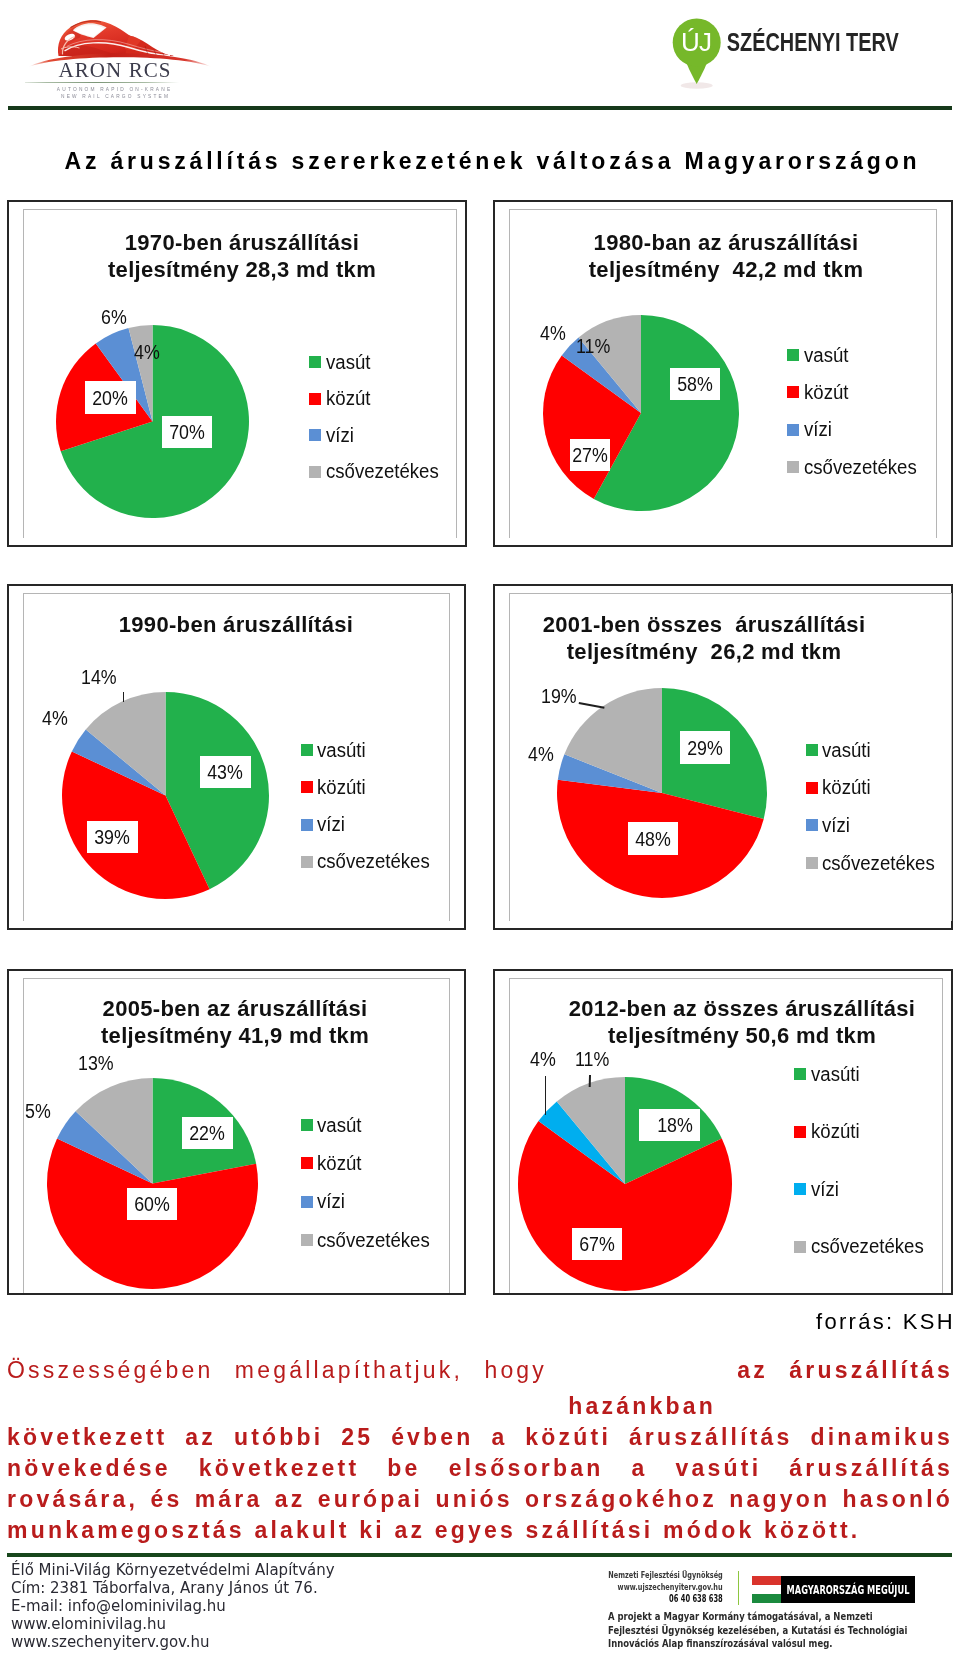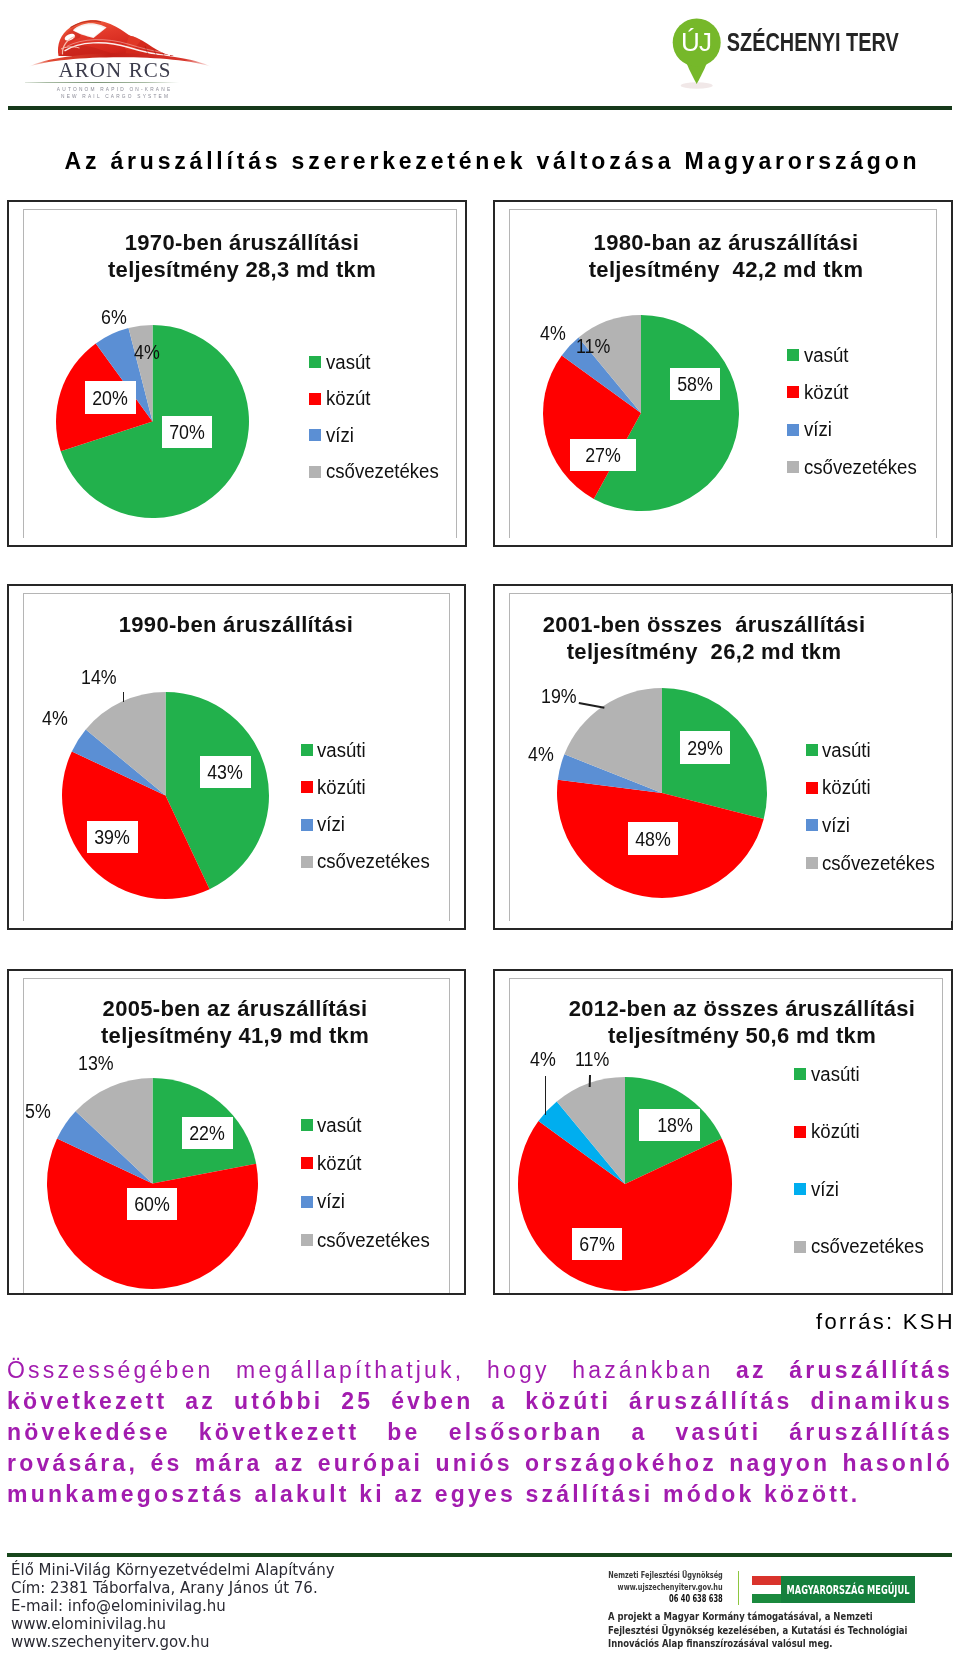--- a/index.html
+++ b/index.html
@@ -26,21 +26,21 @@
   .vlbl{position:absolute;font-size:20px;color:#111;background:#fff;white-space:nowrap;
         display:flex;align-items:center;justify-content:center;line-height:20px;}
   .vlbl > span{transform:scaleX(0.89);display:inline-block;}
   .legsw{position:absolute;width:12px;height:12px;}
   .legtx{position:absolute;font-size:20px;color:#111;white-space:nowrap;line-height:23px;height:23px;
          transform:scaleX(0.93);transform-origin:0 50%;}
   .leader{position:absolute;background:#1f1f1f;}
 
   
   #src-note{position:absolute;left:0;top:1309px;width:955px;text-align:right;font-size:22px;color:#000;letter-spacing:2.3px;}
-  #para{position:absolute;left:7px;top:1355px;width:946px;font-size:23px;line-height:31px;color:#a21caf;
+  #para{position:absolute;left:7px;top:1355px;width:946px;font-size:23px;line-height:31px;color:#b91c1c;
         letter-spacing:0px;}
   #para .pline{display:flex;justify-content:space-between;white-space:nowrap;}
   #para .pline.last{justify-content:flex-start;}
   #para .pline.last span{letter-spacing:3.2px;}
   #para .w{display:inline-block;}
 
   
   #ftr-rule{position:absolute;left:7px;top:1553px;width:945px;height:3.5px;background:#18471c;}
   #ftr-left{position:absolute;left:11px;top:1562px;font-family:"DejaVu Sans",sans-serif;
             font-size:15px;line-height:17.9px;color:#2a2a33;}
@@ -164,21 +164,21 @@
     <div class="ctitle" style="left: 511px; top: 229px; width: 430px;"><div>1980-ban az áruszállítási</div><div>teljesítmény  42,2 md tkm</div></div>
     <svg width="204" height="204" viewBox="0 0 204 204" class="pie" style="left: 538.5px; top: 311px;">
       <path d="M102.00,102.00 L102.00,4.00 A98,98 0 1 1 54.79,187.88 Z" fill="#22B14C"></path>
       <path d="M102.00,102.00 L54.79,187.88 A98,98 0 0 1 22.72,44.40 Z" fill="#FF0000"></path>
       <path d="M102.00,102.00 L22.72,44.40 A98,98 0 0 1 39.53,26.49 Z" fill="#5B8FD4"></path>
       <path d="M102.00,102.00 L39.53,26.49 A98,98 0 0 1 102.00,4.00 Z" fill="#B3B3B3"></path>
     </svg>
     <div class="vlbl" style="left: 670px; top: 368px; width: 50px; height: 32px;">
       <span>58%</span>
     </div>
-    <div class="vlbl" style="left: 570px; top: 439px; width: 66px; height: 32px;">
+    <div class="vlbl" style="left: 570px; top: 439px; width: 40px; height: 32px;">
       <span>27%</span>
     </div>
     <div class="lbl" style="left: 540px; top: 323px;">4%</div>
     <div class="lbl" style="left: 576px; top: 336px;">11%</div>
     <div class="legsw" style="left: 787px; top: 349px; width: 12px; height: 12px; background: rgb(34, 177, 76);"></div>
     <div class="legtx" style="left: 804px; top: 343.5px;">vasút</div>
     <div class="legsw" style="left: 787px; top: 386.4px; width: 12px; height: 12px; background: rgb(255, 0, 0);"></div>
     <div class="legtx" style="left: 804px; top: 380.9px;">közút</div>
     <div class="legsw" style="left: 787px; top: 423.8px; width: 12px; height: 12px; background: rgb(91, 143, 212);"></div>
     <div class="legtx" style="left: 804px; top: 418.3px;">vízi</div>
@@ -289,21 +289,21 @@
     <div class="legsw" style="left: 794px; top: 1240.8px; width: 12px; height: 12px; background: rgb(179, 179, 179);"></div>
     <div class="legtx" style="left: 811px; top: 1235.3px;">csővezetékes</div>
   </div>
 
 <div id="src-note">forrás: KSH</div>
 <div id="para">
     <div class="pline">
       <span class="w" style="letter-spacing:3.2px;">Összességében</span>
       <span class="w" style="letter-spacing:3.2px;">megállapíthatjuk,</span>
       <span class="w" style="letter-spacing:3.2px;">hogy</span>
-      <span class="w" style="font-weight:normal;letter-spacing:3.2px;">hazánkban</span>
+      <span class="w" style="font-weight:bold;letter-spacing:3.2px;margin-top:36px;">hazánkban</span>
       <span class="w" style="font-weight:bold;letter-spacing:3.2px;">az</span>
       <span class="w" style="font-weight:bold;letter-spacing:3.2px;">áruszállítás</span>
     </div>
     <div class="pline">
       <span class="w" style="font-weight:bold;letter-spacing:3.2px;">következett</span>
       <span class="w" style="font-weight:bold;letter-spacing:3.2px;">az</span>
       <span class="w" style="font-weight:bold;letter-spacing:3.2px;">utóbbi</span>
       <span class="w" style="font-weight:bold;letter-spacing:3.2px;">25</span>
       <span class="w" style="font-weight:bold;letter-spacing:3.2px;">évben</span>
       <span class="w" style="font-weight:bold;letter-spacing:3.2px;">a</span>
@@ -351,21 +351,21 @@
    <div><span style="display:inline-block;transform:scaleX(0.78);transform-origin:100% 50%;">www.ujszechenyiterv.gov.hu</span></div>
    <div style="font-size:9.6px;color:#111;"><span style="display:inline-block;transform:scaleX(0.70);transform-origin:100% 50%;">06 40 638 638</span></div>
  </div>
  <div style="position:absolute;left:133.6px;top:13px;width:1.5px;height:34px;background:#8dc63f;"></div>
  <div style="position:absolute;left:147.7px;top:17.6px;width:163px;height:27px;">
    <div style="position:absolute;left:0;top:0;width:28.9px;height:27px;background:#fff;">
      <div style="position:absolute;left:0;top:0;width:28.9px;height:9.6px;background:#d9332c;"></div>
      <div style="position:absolute;left:0;top:9.6px;width:28.9px;height:8.7px;background:#fff;"></div>
      <div style="position:absolute;left:0;top:18.3px;width:28.9px;height:8.7px;background:#1b8a3e;"></div>
    </div>
-   <div style="position:absolute;left:28.9px;top:0;width:134px;height:27px;background:#15803d;color:#fff;
+   <div style="position:absolute;left:28.9px;top:0;width:134px;height:27px;background:#000000;color:#fff;
                font-size:12.5px;font-weight:bold;letter-spacing:0px;display:flex;align-items:center;justify-content:center;
                font-family:'DejaVu Sans',sans-serif;white-space:nowrap;">
         <span style="transform:scaleX(0.66);display:inline-block;">MAGYARORSZÁG MEGÚJUL</span>
       </div>
  </div>
  <div style="position:absolute;left:3.5px;top:52px;width:340px;font-size:10.6px;line-height:13.7px;white-space:nowrap;color:#2a2a2a;
              font-family:'DejaVu Sans',sans-serif;font-weight:bold;">
    <div><span style="display:inline-block;transform:scaleX(0.80);transform-origin:0 50%;">A projekt a Magyar Kormány támogatásával, a Nemzeti</span></div>
       <div><span style="display:inline-block;transform:scaleX(0.80);transform-origin:0 50%;">Fejlesztési Ügynökség kezelésében, a Kutatási és Technológiai</span></div>
       <div><span style="display:inline-block;transform:scaleX(0.80);transform-origin:0 50%;">Innovációs Alap finanszírozásával valósul meg.</span></div>

